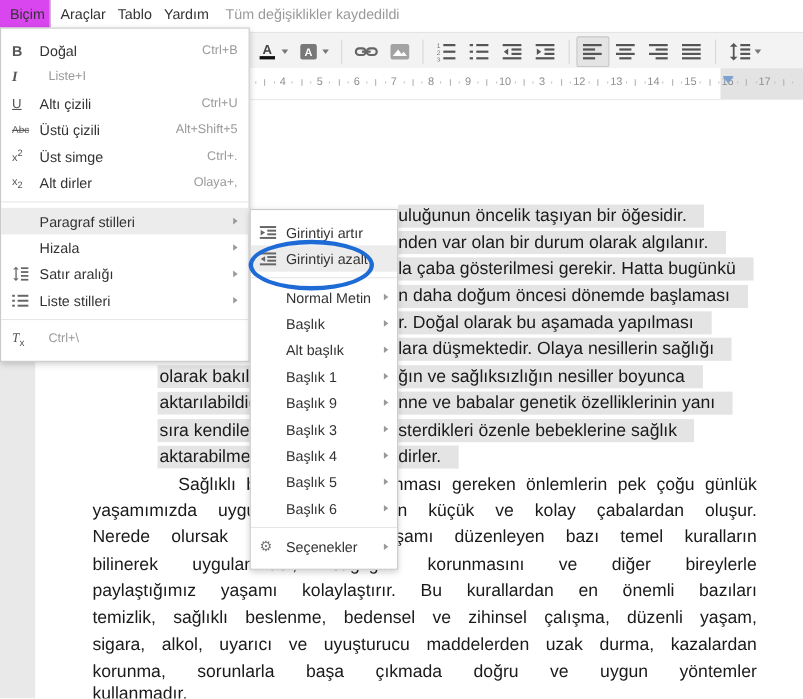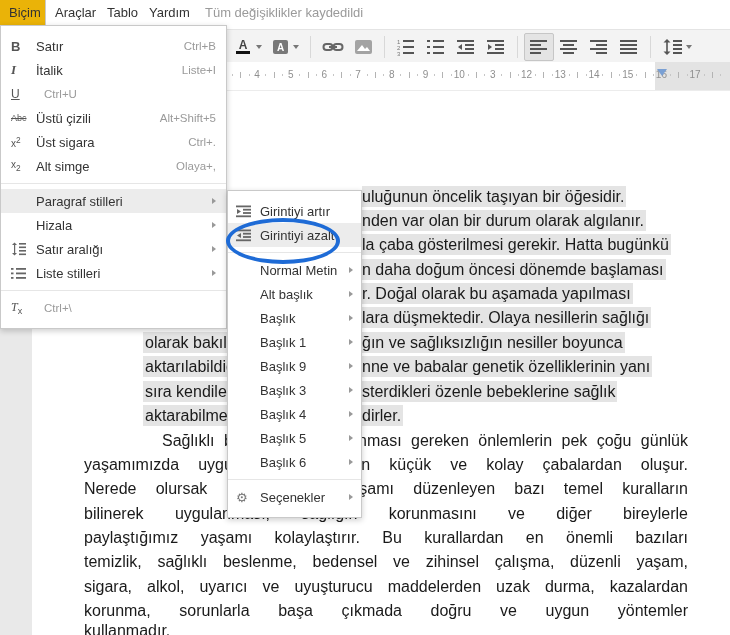--- a/index.html
+++ b/index.html
@@ -2,21 +2,21 @@
 <html><head>
 <meta charset="utf-8">
 <style>
   html,body{margin:0;padding:0}
   body{width:730px;height:635px;position:relative;overflow:hidden;background:#fff;
        font-family:"Liberation Sans","DejaVu Sans",sans-serif;-webkit-font-smoothing:antialiased}
 
   
   .menubar{position:absolute;left:0;top:0;width:730px;height:25px;background:#fff;z-index:5}
   .mb-item{position:absolute;top:0;height:25px;line-height:25px;font-size:13px;color:#333;padding:0 9px;cursor:default}
-  .mb-open{background:#eab308;border-right:1px solid #c9c9c9;z-index:14;height:27px}
+  .mb-open{background:#d946ef;border-right:1px solid #c9c9c9;z-index:14;height:27px}
   .mb-status{position:absolute;left:205px;top:0;height:25px;line-height:25px;font-size:13px;color:#9a9a9a}
 
   
   .toolbar{position:absolute;left:0;top:29px;width:730px;height:33px;background:#f3f3f3;
            border-top:1px solid #e4e4e4;border-bottom:1px solid #dadada;z-index:1}
   .tb-inner{position:absolute;left:230px;top:0;height:33px;display:flex;align-items:center}
   .tb-btn{height:26px;display:flex;align-items:center;justify-content:center;padding:0 4px;border:1px solid transparent;border-radius:2px}
   .tb-active{background:#e4e4e4;border-color:#c6c6c6}
   .tb-sep{width:1px;height:22px;background:#d8d8d8;margin:0 6px}
   .caret{width:0;height:0;border-left:3.5px solid transparent;border-right:3.5px solid transparent;border-top:4px solid #777;margin-left:3px}
@@ -32,21 +32,21 @@
            border-left:5px solid transparent;border-right:5px solid transparent;border-top:7px solid #7aa0d4}
 
   
   .gutter{position:absolute;left:0;top:90px;width:32px;height:545px;background:#e9e9e9}
   .doc{position:absolute;left:0;top:0;width:730px;height:635px;z-index:2}
   .dline{position:absolute;height:22px;line-height:21px;font-size:16px;color:#1a1a1a;white-space:nowrap}
   .hl{background:#e4e4e4}
   .p1l{position:absolute;left:143px;top:0;width:217px;overflow:hidden}
   .p1l .hl{display:block;padding-left:2px}
   .p1r{position:absolute;left:362px;top:0}
-  .p1r .hl{display:inline-block;padding:0 2px 0 0}
+  .p1r .hl{display:inline-block;padding:0 16px 0 0}
   .p2{position:absolute;left:84px;width:604px;height:22px;line-height:21px;font-size:16px;color:#1a1a1a;
       text-align:justify;text-align-last:justify}
   .p2.first{padding-left:78px;width:526px}
   .p2.last{text-align-last:left}
 
   
   .menu{position:absolute;background:#fff;border:1px solid #c9c9c9;box-shadow:0 2px 6px rgba(0,0,0,.2);z-index:12;padding:8px 0}
   .fmt-menu{left:0;top:25px;width:225px}
   .sub-menu{left:227px;top:190px;width:133px;z-index:13}
   .mrow{display:flex;align-items:center;height:24px;padding:0 10px;font-size:13px;color:#333;cursor:default}
@@ -342,55 +342,55 @@
   <div class="mb-item" style="left:98px">Tablo</div>
   <div class="mb-item" style="left:140px">Yardım</div>
   <div class="mb-status">Tüm değişiklikler kaydedildi</div>
 </div>
 
 <div class="menu fmt-menu">
   <div class="mrow">
     <span class="mico">
         <span class="gB">B</span>
       </span>
-    <span class="mlab">Satır</span>
+    <span class="mlab">Doğal</span>
     <span class="msc">Ctrl+B</span>
     </div>
   <div class="mrow">
     <span class="mico">
         <span class="gI">I</span>
       </span>
-    <span class="mlab">İtalik</span>
     <span class="msc">Liste+I</span>
     </div>
   <div class="mrow">
     <span class="mico">
         <span class="gU">U</span>
       </span>
+    <span class="mlab">Altı çizili</span>
     <span class="msc">Ctrl+U</span>
     </div>
   <div class="mrow">
     <span class="mico">
         <span class="gS">Abc</span>
       </span>
     <span class="mlab">Üstü çizili</span>
     <span class="msc">Alt+Shift+5</span>
     </div>
   <div class="mrow">
     <span class="mico">
         <span class="gX">x<sup>2</sup></span>
       </span>
-    <span class="mlab">Üst sigara</span>
+    <span class="mlab">Üst simge</span>
     <span class="msc">Ctrl+.</span>
     </div>
   <div class="mrow">
     <span class="mico">
         <span class="gX">x<sub>2</sub></span>
       </span>
-    <span class="mlab">Alt simge</span>
+    <span class="mlab">Alt dirler</span>
     <span class="msc">Olaya+,</span>
     </div>
   <div class="msep"></div>
   <div class="mrow hover">
     <span class="mico"></span>
     <span class="mlab">Paragraf stilleri</span>
     <span class="arr"></span>
     </div>
   <div class="mrow">
     <span class="mico"></span>
@@ -469,26 +469,26 @@
     <span class="mlab">Girintiyi azalt</span>
     </div>
   <div class="msep"></div>
   <div class="mrow">
     <span class="mico"></span>
     <span class="mlab">Normal Metin</span>
     <span class="arr"></span>
     </div>
   <div class="mrow">
     <span class="mico"></span>
+    <span class="mlab">Başlık</span>
+    <span class="arr"></span>
+    </div>
+  <div class="mrow">
+    <span class="mico"></span>
     <span class="mlab">Alt başlık</span>
-    <span class="arr"></span>
-    </div>
-  <div class="mrow">
-    <span class="mico"></span>
-    <span class="mlab">Başlık</span>
     <span class="arr"></span>
     </div>
   <div class="mrow">
     <span class="mico"></span>
     <span class="mlab">Başlık 1</span>
     <span class="arr"></span>
     </div>
   <div class="mrow">
     <span class="mico"></span>
     <span class="mlab">Başlık 9</span>

